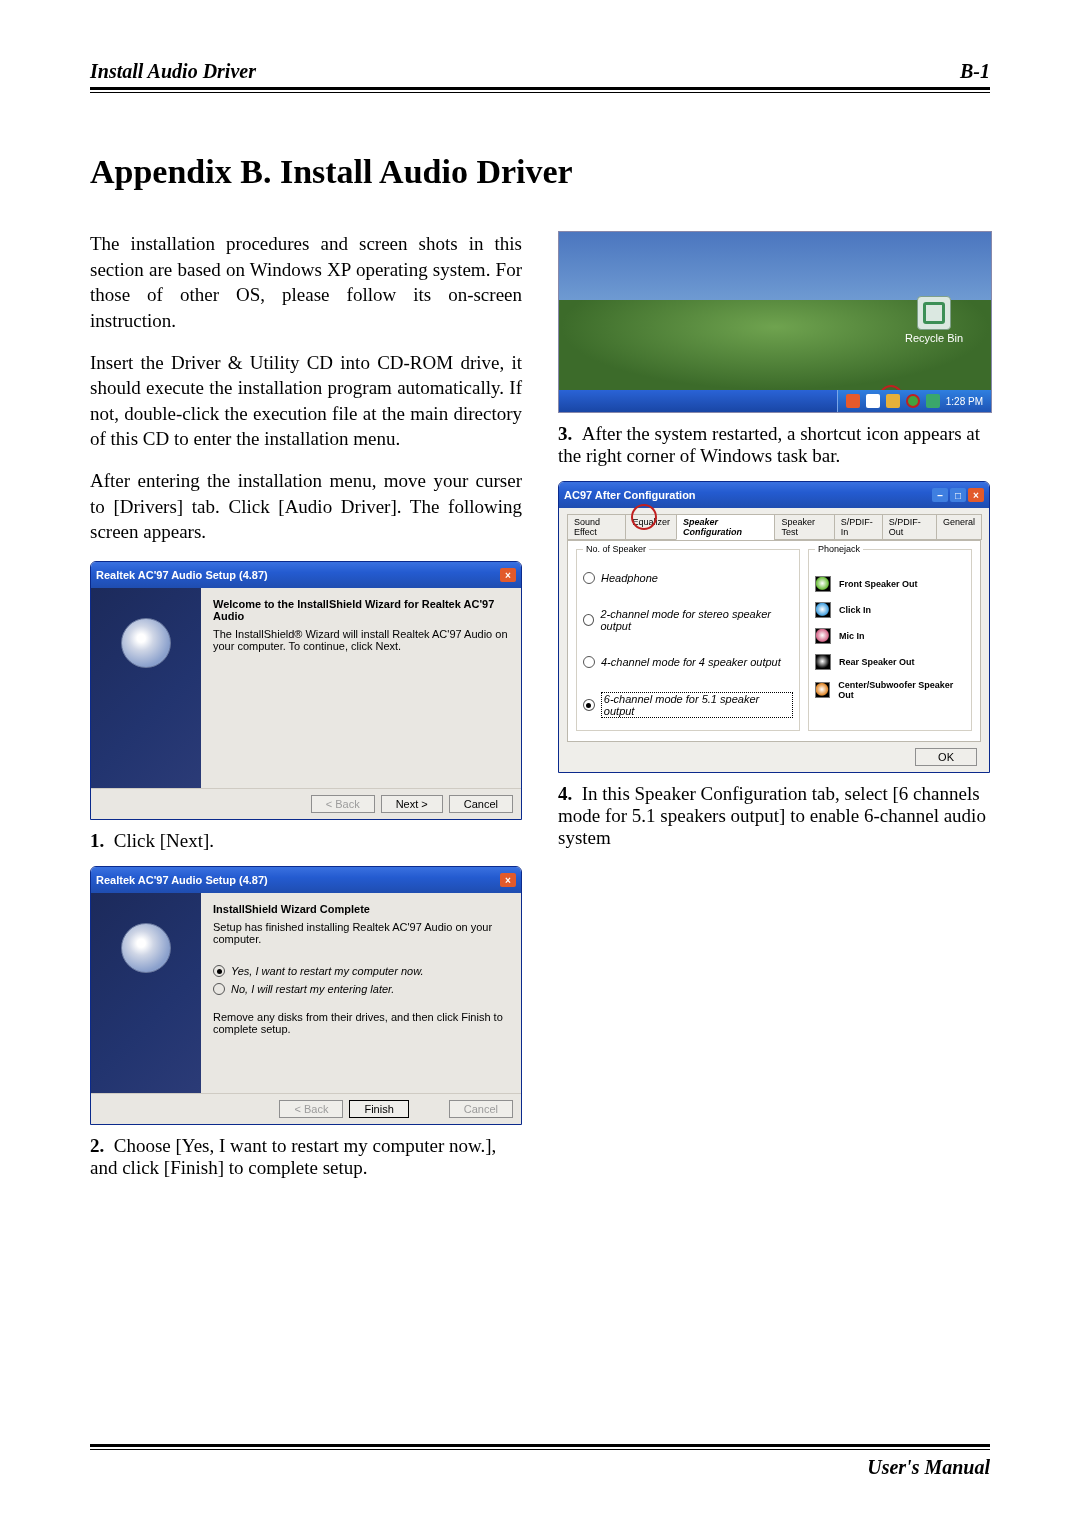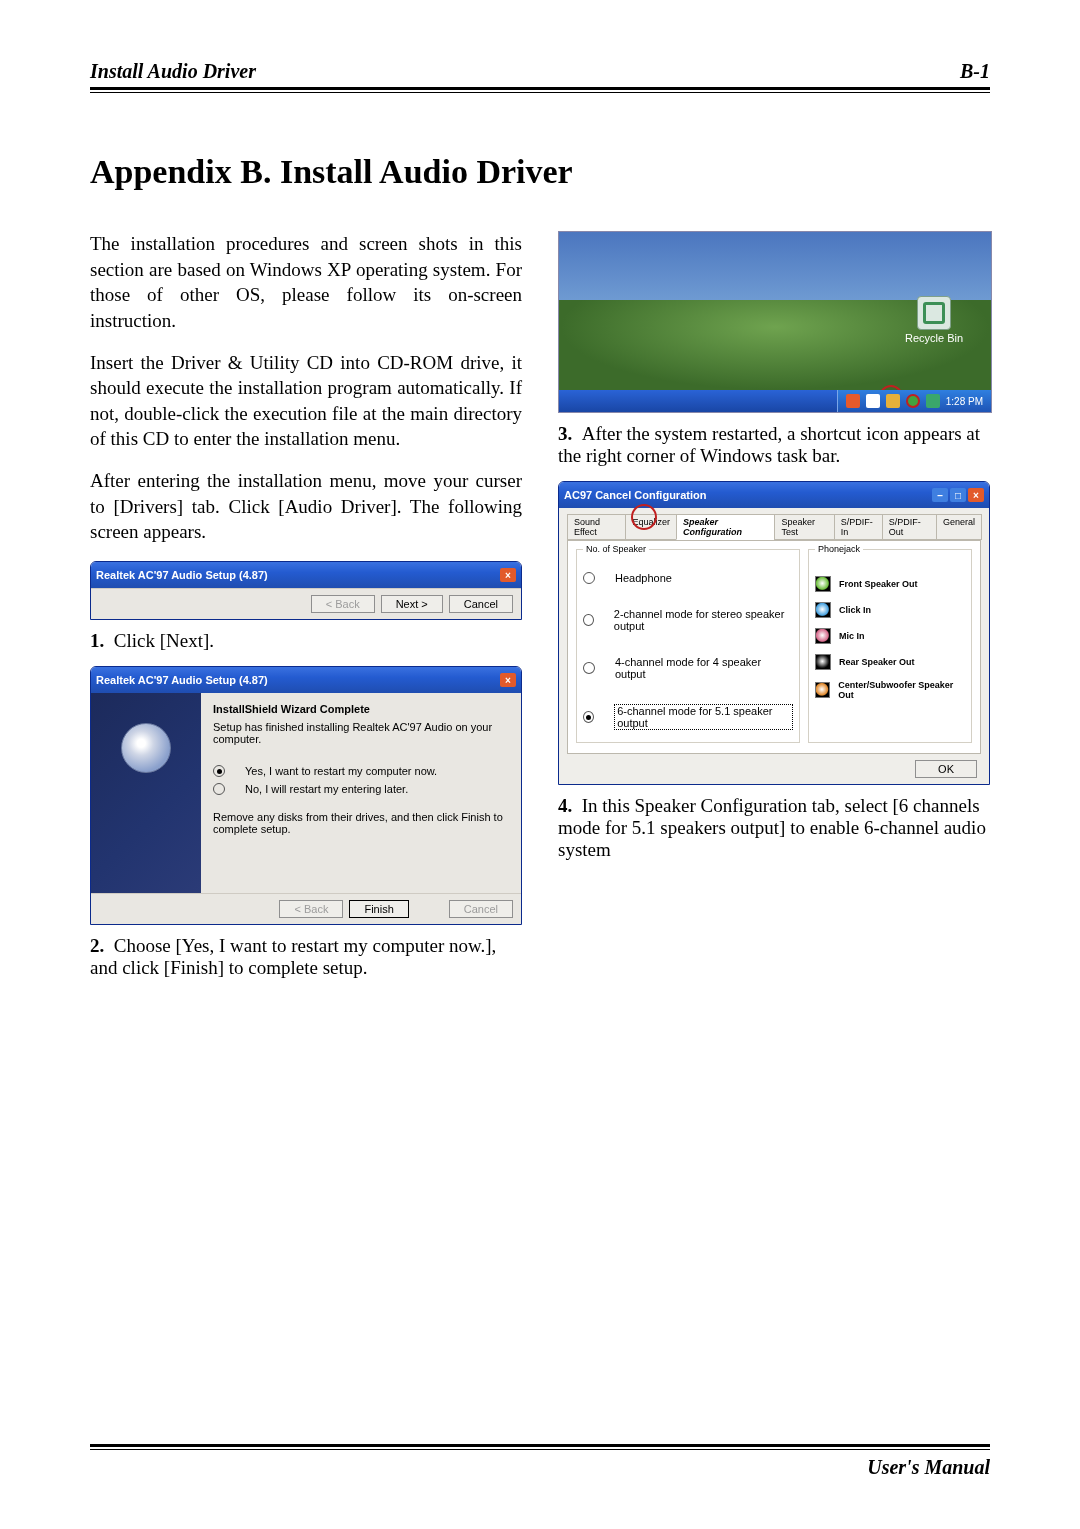--- a/index.html
+++ b/index.html
@@ -108,21 +108,21 @@
   .btn {
     font-family: Tahoma, Arial, sans-serif;
     font-size: 11px;
     padding: 2px 14px;
     background:#efeeea;
     border:1px solid #8f8f8f;
     color:#000;
   }
   .btn.disabled { color:#9c9c9c;margin-left:34px; }
 
-  .radio-row { display:flex; align-items:center; gap:20px; margin:6px 0; font-size:11px;}
+  .radio-row { display:flex; align-items:center; gap:6px; margin:6px 0; font-size:11px;font-style:italic;}
   .radio-row .r { width:10px; height:10px; border:1px solid #555; border-radius:50%; display:inline-flex; align-items:center; justify-content:center;}
   .radio-row .r .dot{ width:5px; height:5px; background:#000; border-radius:50%; display:none;}
   .radio-row.sel .r .dot{ display:block;}
 
   .desktop {
     width: 100%;
     height: 180px;
     background: linear-gradient(#4e72b0 0%, #5d8b4f 30%, #3d6b2f 70%, #2d5221 100%);
     position:relative;
     border:1px solid #88a;
@@ -187,20 +187,29 @@
     <div class="col">
       <p class="body">The installation procedures and screen shots in this section are based on Windows XP operating system. For those of other OS, please follow its on-screen instruction.</p>
       <p class="body">Insert the Driver &amp; Utility CD into CD-ROM drive, it should execute the installation program automatically. If not, double-click the execution file at the main directory of this CD to enter the installation menu.</p>
       <p class="body">After entering the installation menu, move your curser to [Drivers] tab. Click [Audio Driver]. The following screen appears.</p>
 
       <div class="win">
         <div class="titlebar">
           <span>Realtek AC'97 Audio Setup (4.87)</span>
           <div class="win-btns">
             <span class="wb close">×</span>
+          </div>
+        </div>
+        <div class="wiz-body">
+          <div class="wiz-side">
+              <div class="disc"></div>
+            </div>
+          <div class="wiz-main">
+            <div style="font-weight:bold; margin-bottom:6px;">Welcome to the InstallShield Wizard for Realtek AC'97 Audio</div>
+            <div>The InstallShield® Wizard will install Realtek AC'97 Audio on your computer. To continue, click Next.</div>
           </div>
         </div>
         <div class="wiz-foot">
           <button class="btn disabled">&lt; Back</button>
           <button class="btn">Next &gt;</button>
           <button class="btn">Cancel</button>
         </div>
       </div>
 
       <div class="step"><b>1.</b>&nbsp;&nbsp;<span>Click [Next].</span></div>
@@ -263,21 +272,21 @@
             <span class="ti e"></span>
             <span>1:28 PM</span>
           </div>
         </div>
       </div>
 
       <div class="step"><b>3.</b>&nbsp;&nbsp;<span>After the system restarted, a shortcut icon appears at the right corner of Windows task bar.</span></div>
 
       <div class="win" style="position:relative;">
         <div class="titlebar">
-          <span>AC97 Cancel Configuration</span>
+          <span>AC97 After Configuration</span>
           <div class="win-btns">
             <span class="wb min">–</span>
             <span class="wb max">□</span>
             <span class="wb close">×</span>
           </div>
         </div>
         <div class="cfg-body">
           <div class="tabs">
             <div class="tab">Sound Effect</div>
             <div class="tab">Equalizer</div>

